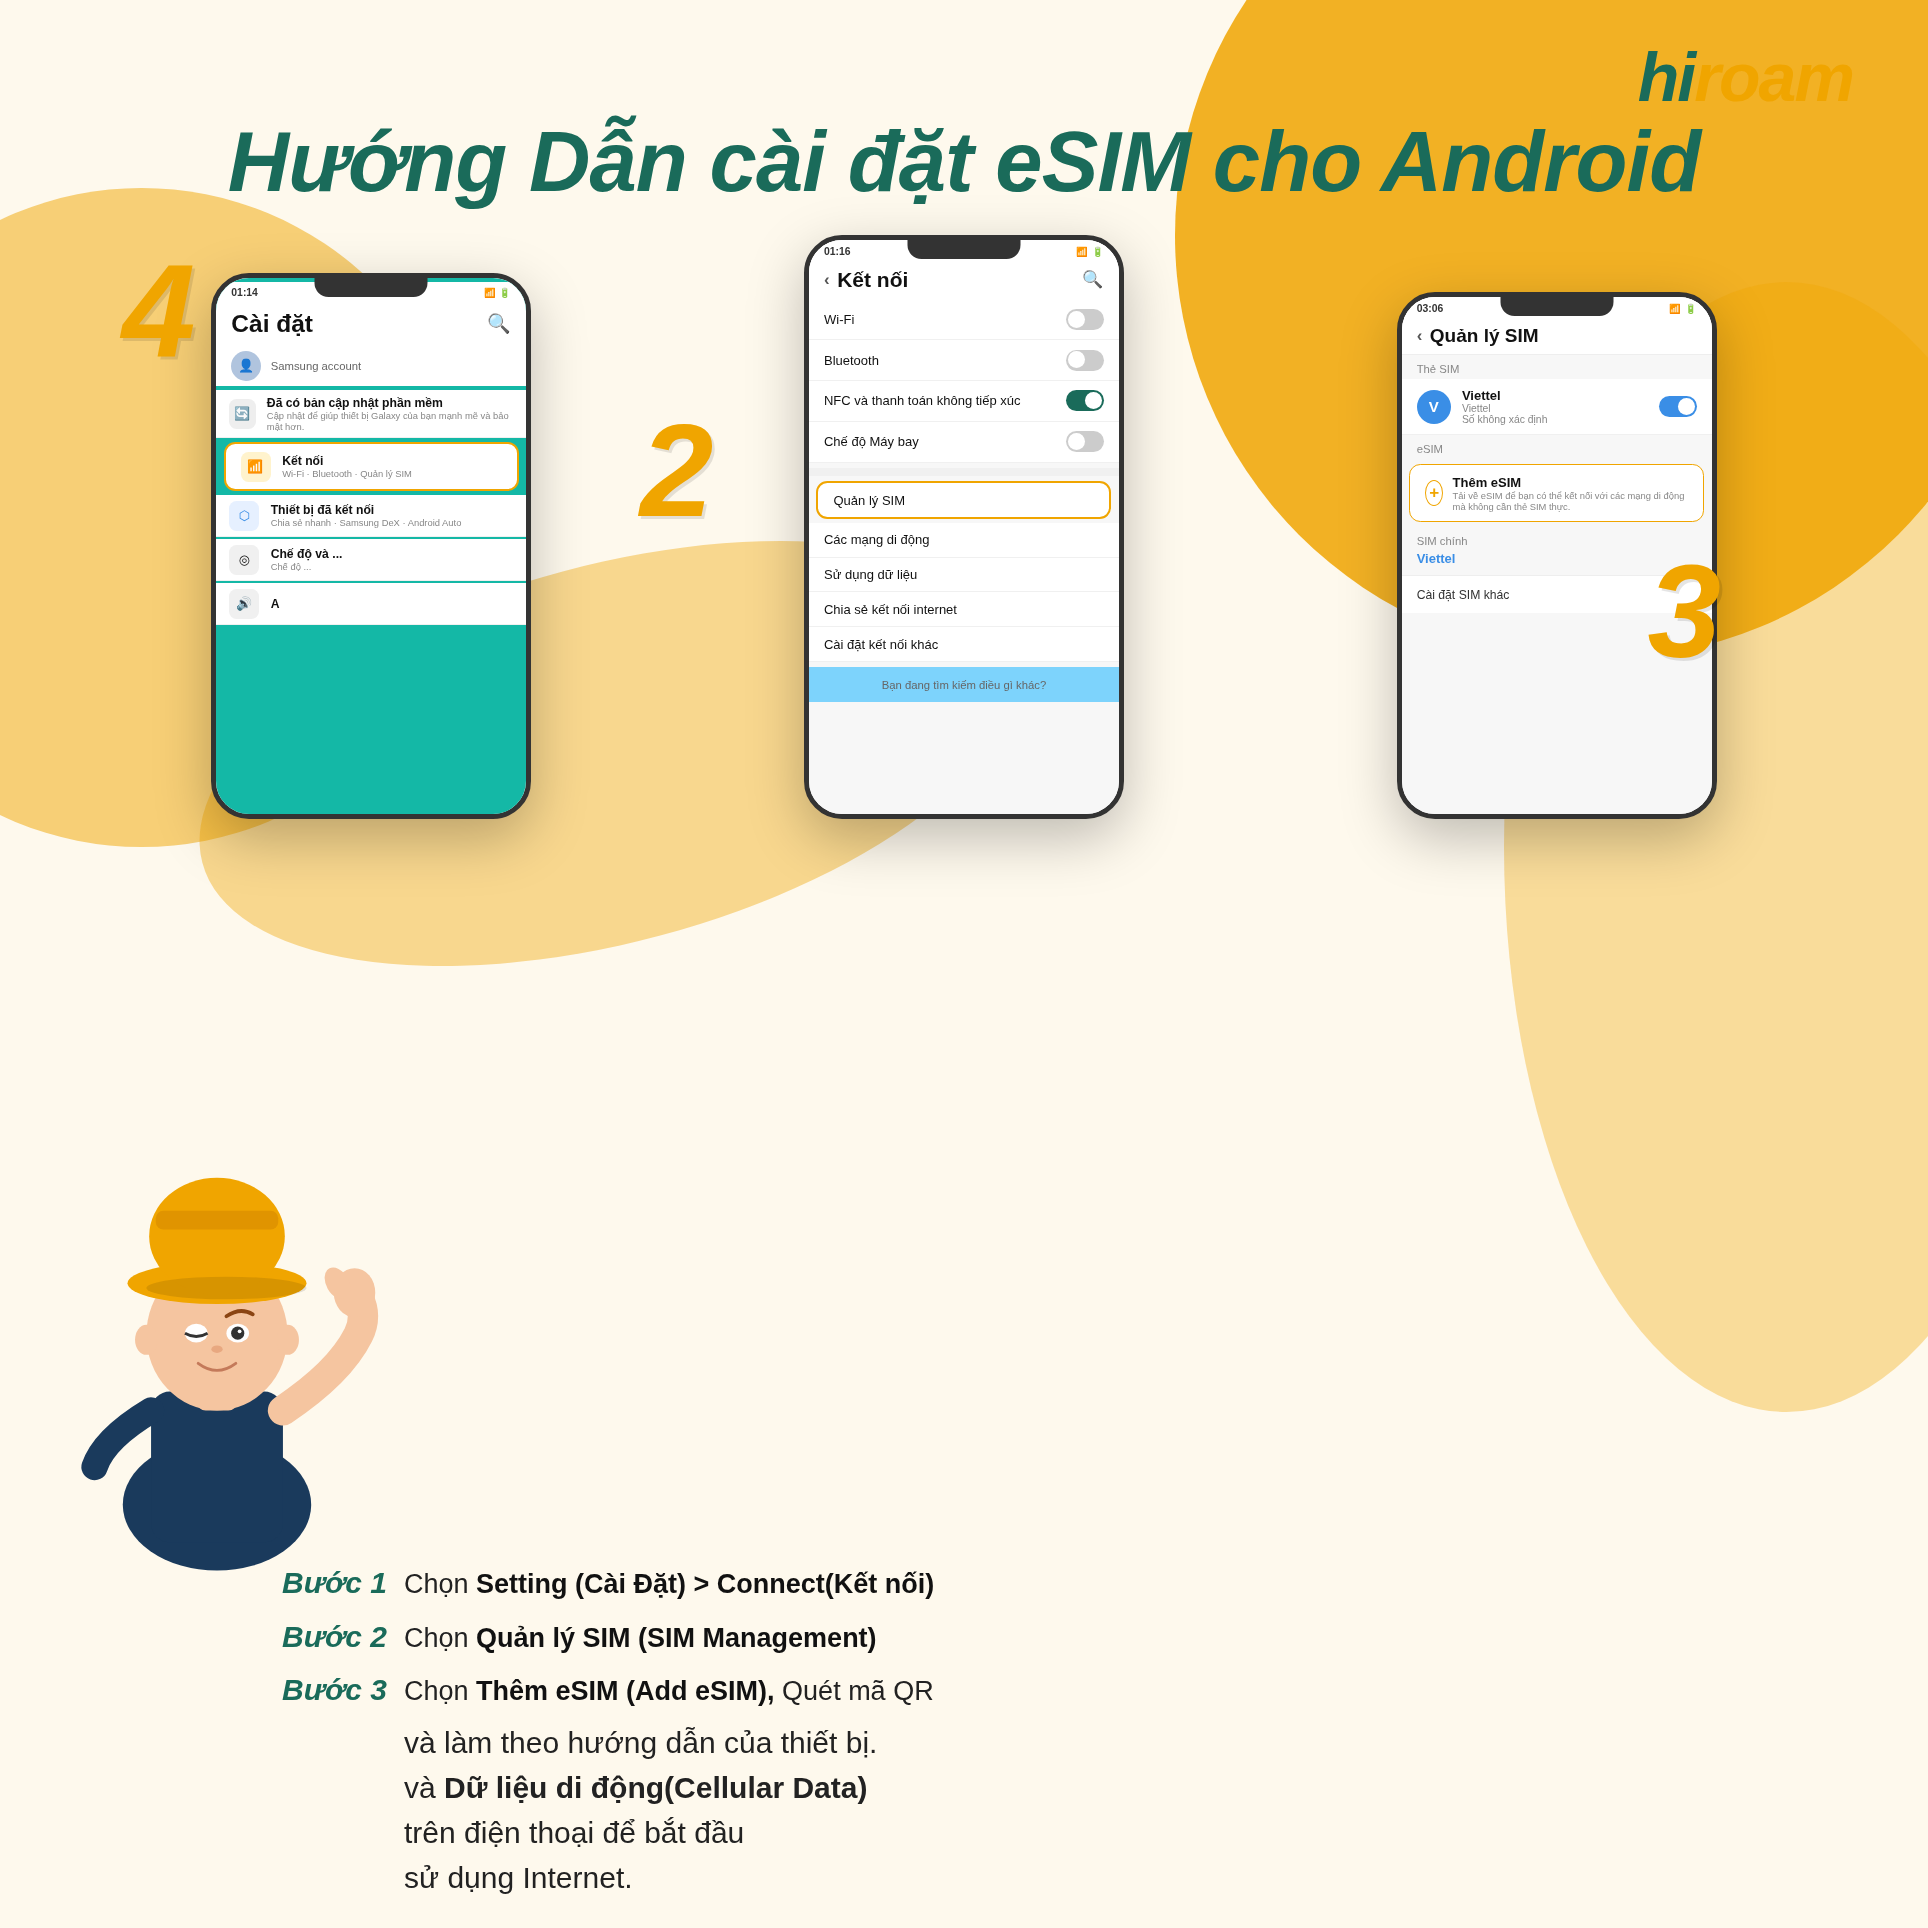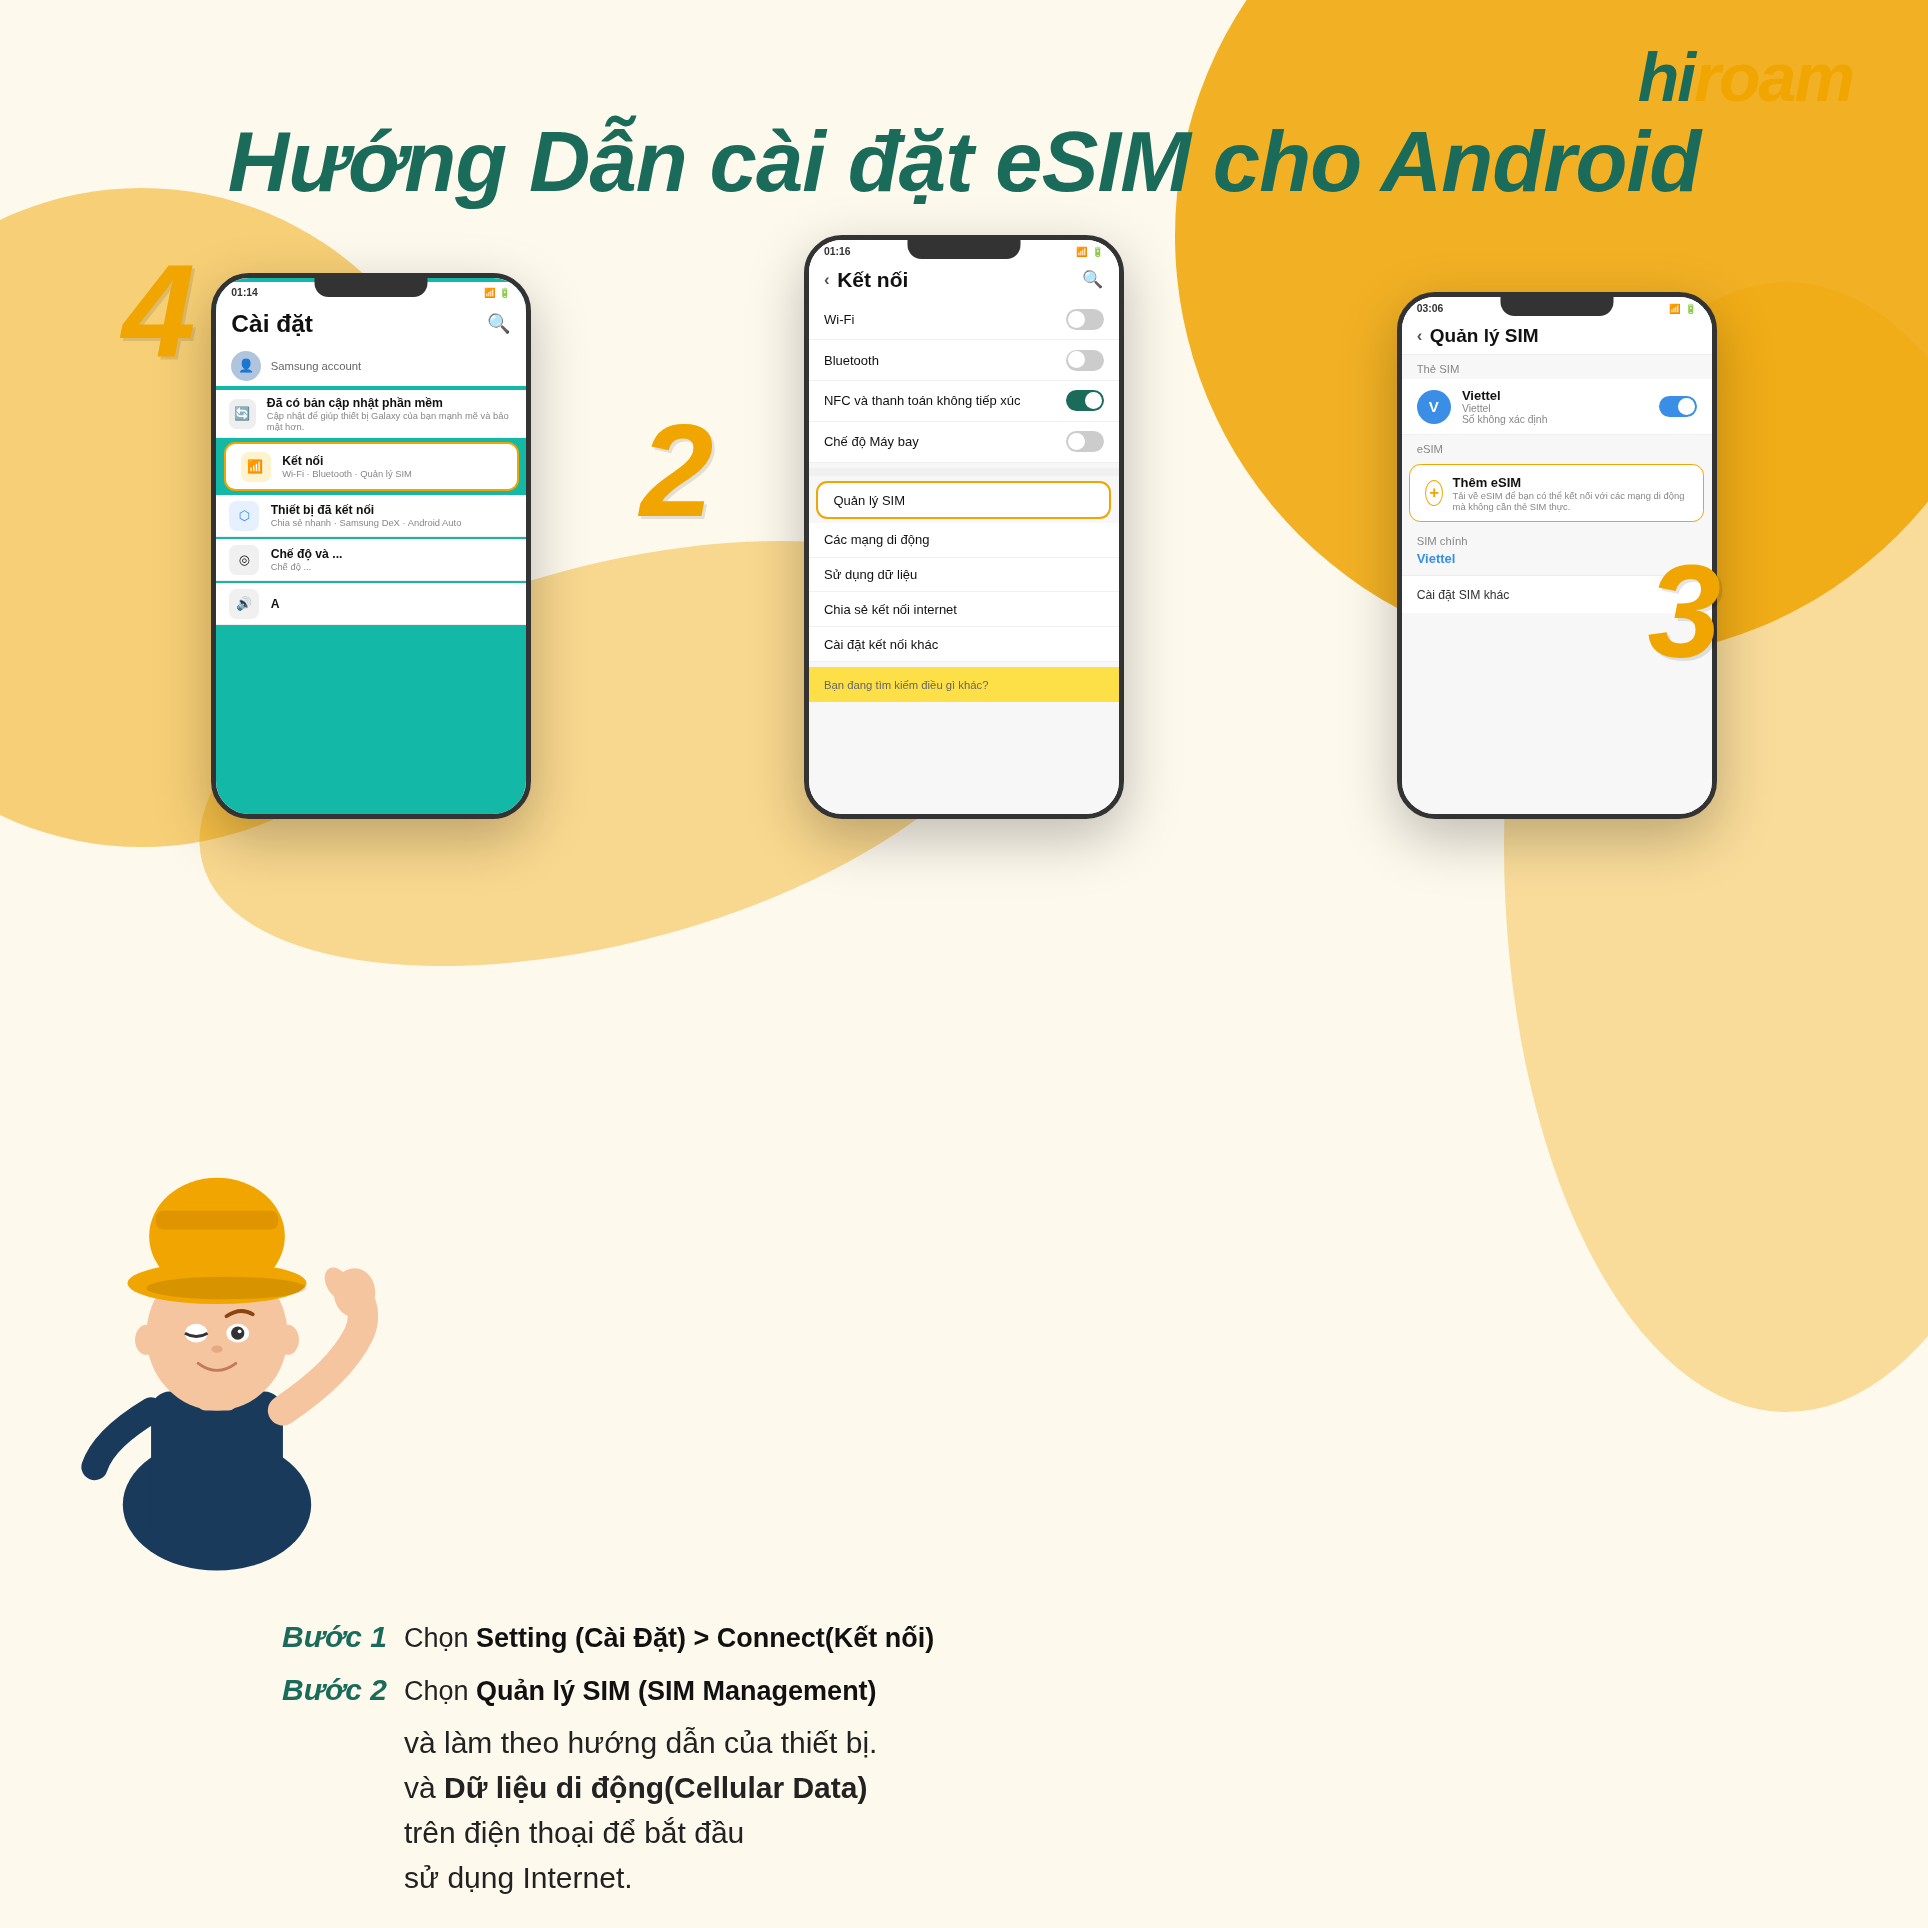--- a/index.html
+++ b/index.html
@@ -275,22 +275,22 @@
     .toggle.on::after { left: 19px; }
     .conn-section-divider {
       background: #f0f0f0;
       height: 7.5px;
       margin: 5.6px 0;
     }
     .conn-bottom-link {
       padding: 11.3px 15px;
       font-size: 11.3px;
       color: #666;
-      text-align: left;
-      background: #fde047;
+      text-align: center;
+      background: #7dd3fc;
       margin-top: 5.6px;
     }
 
     
     .phone3-content {
       background: #f7f7f7;
       height: 100%;
     }
     .sim-header {
       background: #fff;
@@ -634,18 +634,22 @@
 
 <div class="instructions">
   <div class="instr-row">
     <span class="instr-step-label">Bước 1</span>
     <span class="instr-text">Chọn <b>Setting (Cài Đặt) &gt; Connect(Kết nối)</b></span>
   </div>
   <div class="instr-row">
     <span class="instr-step-label">Bước 2</span>
     <span class="instr-text">Chọn <b>Quản lý SIM (SIM Management)</b></span>
   </div>
+  <div class="instr-row">
+    <span class="instr-step-label">Bước 3</span>
+    <span class="instr-text">Chọn <b>Thêm eSIM (Add eSIM),</b> Quét mã QR</span>
+  </div>
   <div class="instr-indent">và làm theo hướng dẫn của thiết bị.</div>
   <div class="instr-indent">và <b>Dữ liệu di động(Cellular Data)</b></div>
   <div class="instr-indent">trên điện thoại để bắt đầu</div>
   <div class="instr-indent">sử dụng Internet.</div>
 </div>
 
 
 </body></html>

